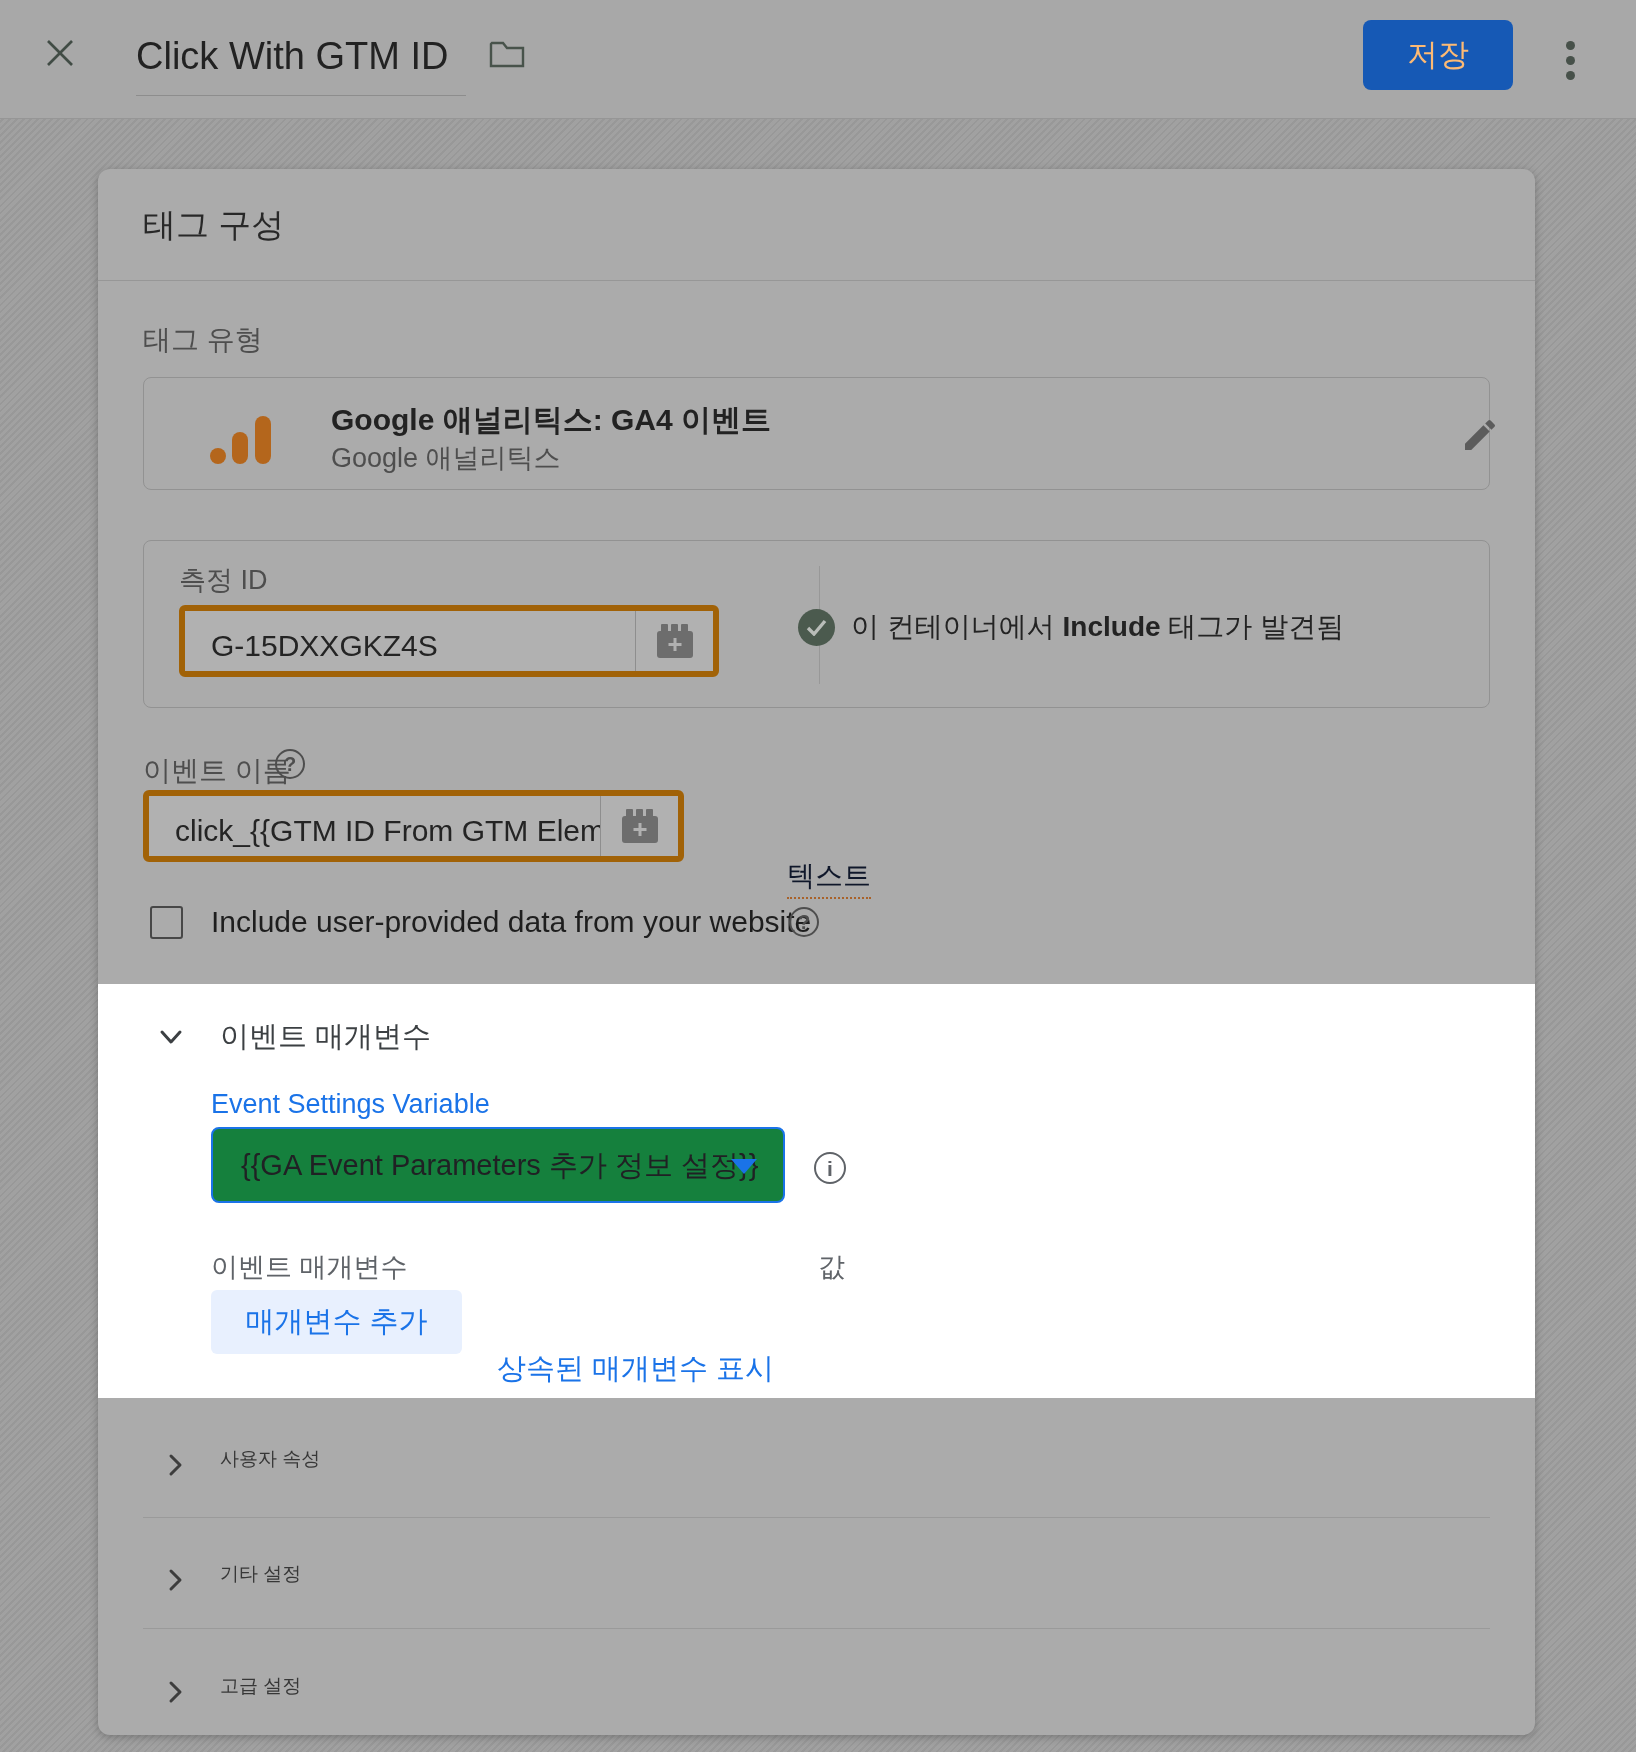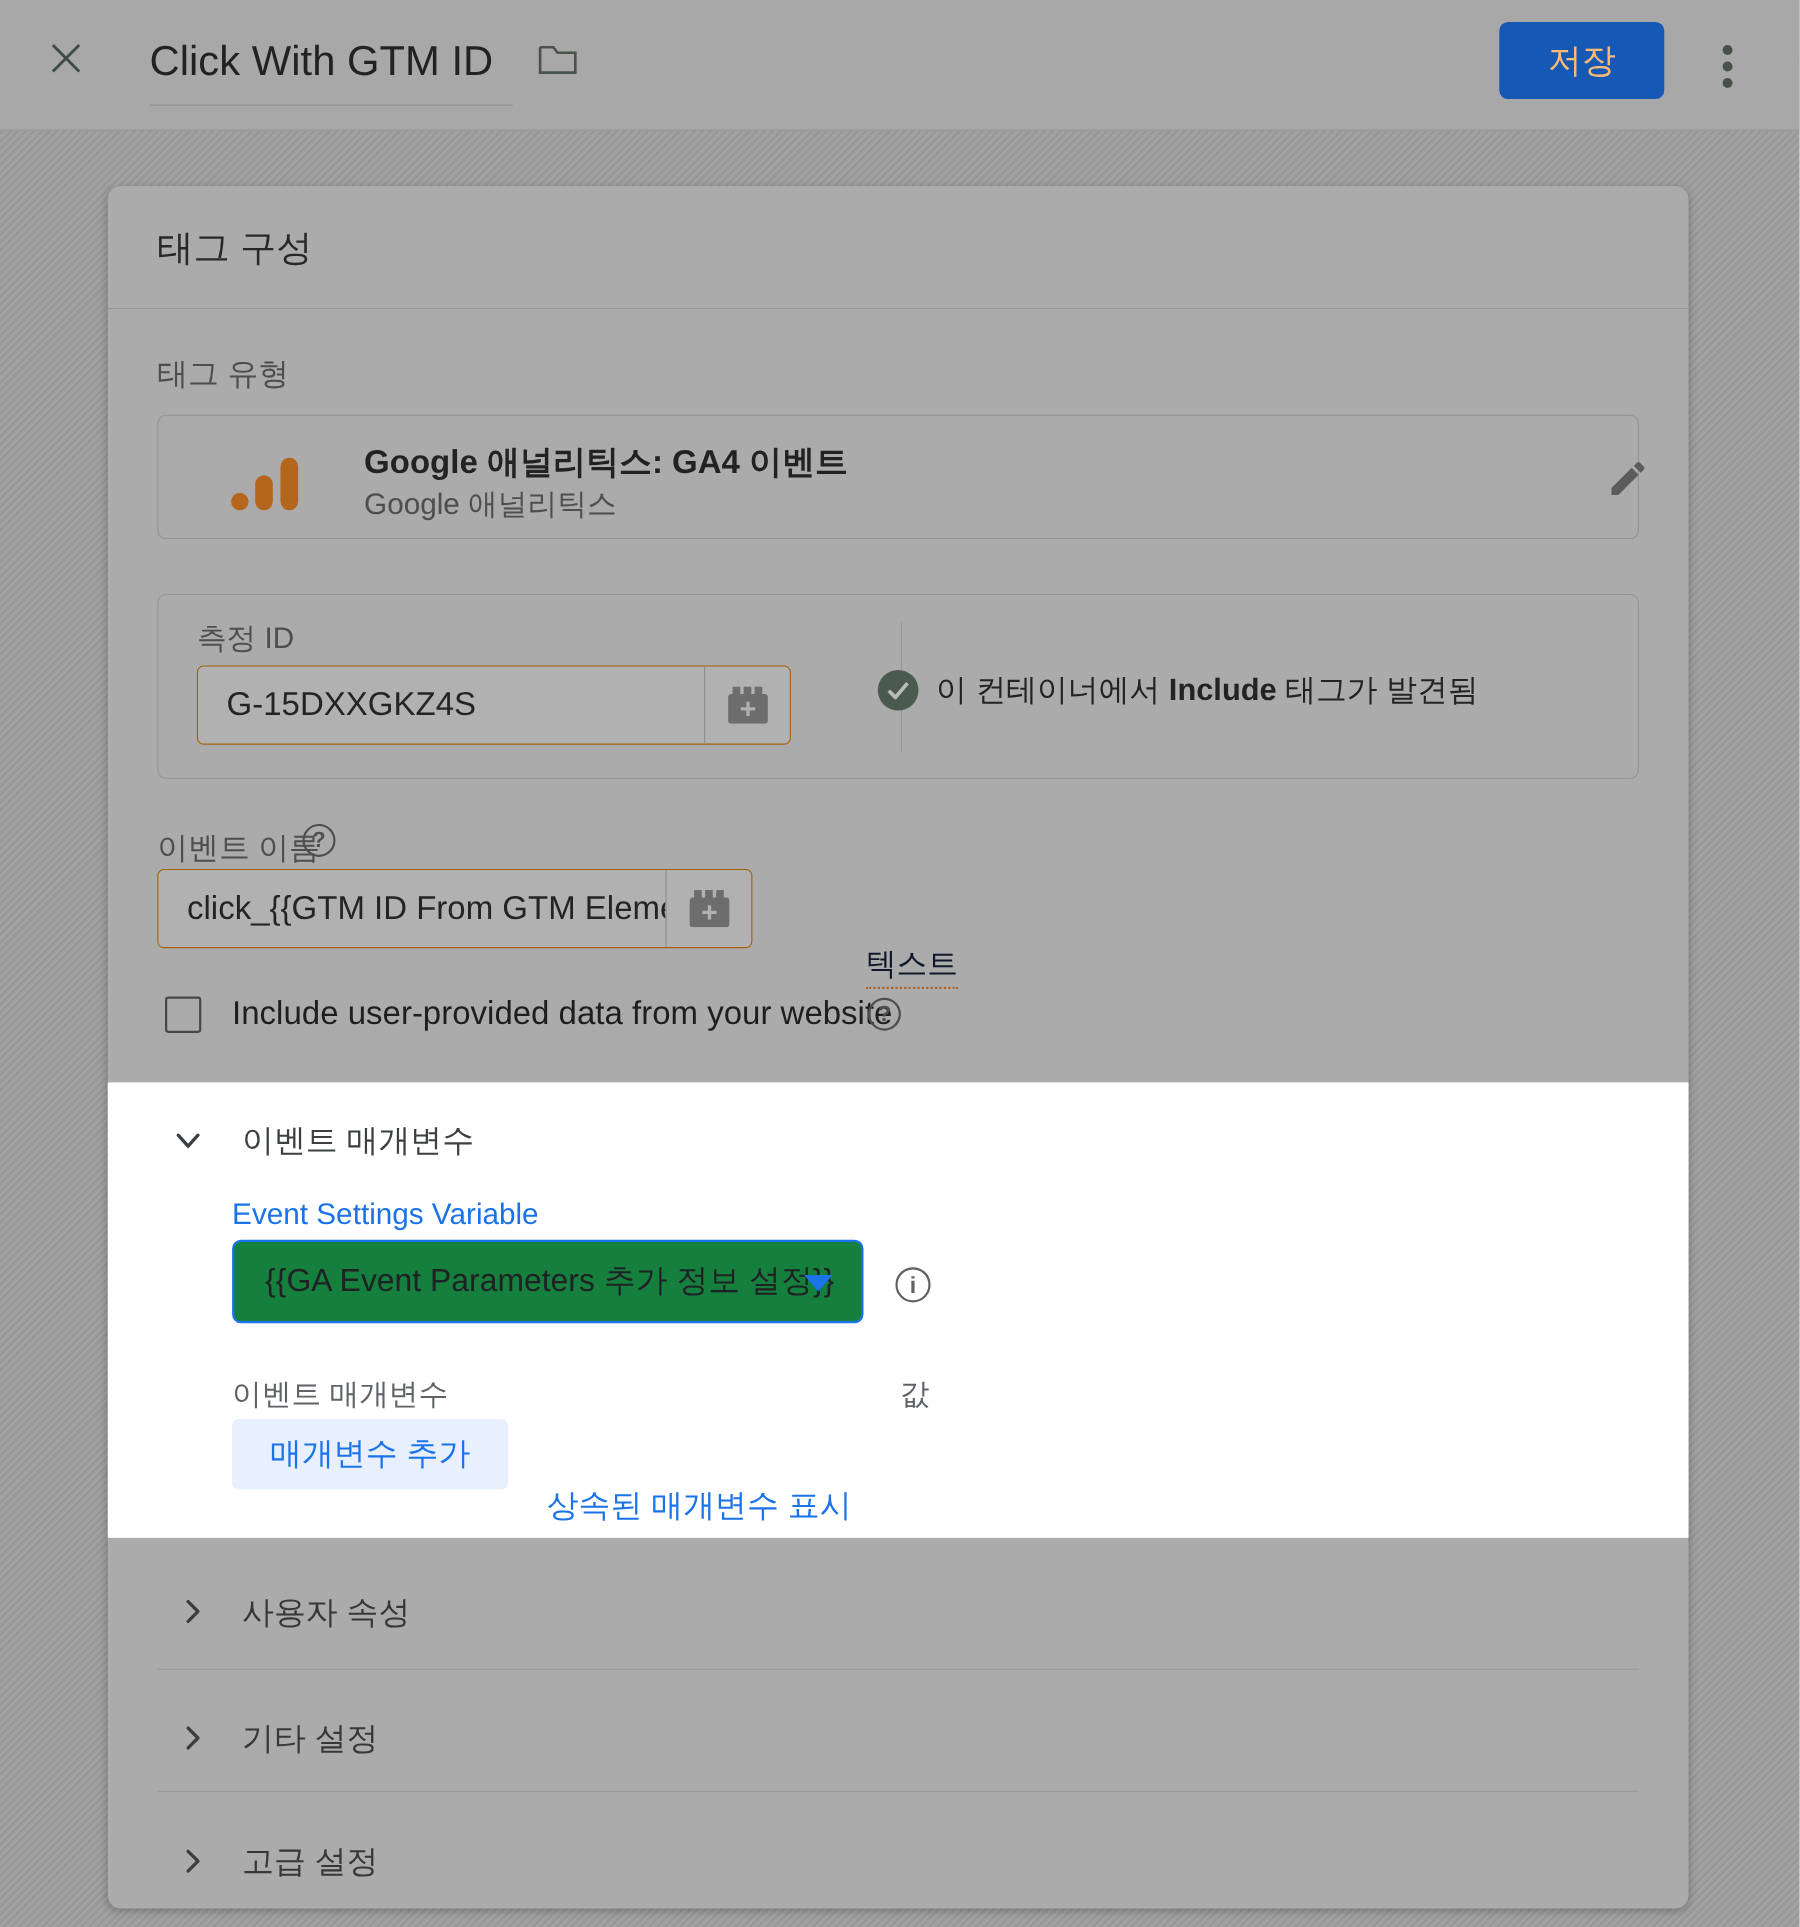--- a/index.html
+++ b/index.html
@@ -47,21 +47,21 @@
   .outline-box { position:absolute; border:1px solid #929292; border-radius:8px; }
   .box-tagtype { left:45px; top:208px; width:1347px; height:113px; }
   .ga-icon { position:absolute; left:65px; top:38px; width:66px; height:48px; }
   .ga-title { position:absolute; left:187px; top:22px; font-size:30px; font-weight:bold; color:#222; }
   .ga-sub   { position:absolute; left:187px; top:62px; font-size:27px; color:#4e4e4e; }
   .pencil { position:absolute; left:1316px; top:37px; width:40px; height:40px; cursor:pointer; }
   .pencil svg { width:100%; height:100%; fill:#5c5c5c; }
 
   .box-measure { left:45px; top:371px; width:1347px; height:168px; }
   .lbl-measure { left:80px; top:392px; font-size:27px; }
-  .input-group { position:absolute; display:flex; background:#b1b1b1; border:1px solid #a16207; border-radius:6px; overflow:hidden; }
+  .input-group { position:absolute; display:flex; background:#b1b1b1; border:6px solid #a16207; border-radius:6px; overflow:hidden; }
   .ig-event   { left:45px; top:621px; width:541px; height:72px; }
   .input-text { flex:1; font-size:30px; color:#242424; line-height:70px; padding-left:26px; white-space:nowrap; overflow:hidden; }
   .lego-seg { width:78px; border-left:1px solid #8e8e8e; display:flex; align-items:center; justify-content:center; cursor:pointer; }
   .lego-seg svg { width:40px; height:34px; fill:#6d6d6d; }
   .v-divider { position:absolute; left:675px; top:25px; width:1px; height:118px; background:#989898; }
   .gtag-status { position:absolute; left:699px; top:438px; display:flex; align-items:center; }
   .check-circle { width:37px; height:37px; border-radius:50%; background:#4b5a4e; display:flex; align-items:center; justify-content:center; }
   .check-circle svg { width:21px; height:17px; fill:none; stroke:#b9bdb9; stroke-width:3.4; }
   .gtag-text { margin-left:16px; font-size:28px; color:#232323; }
   .gtag-text b { font-weight:bold; }
@@ -96,21 +96,21 @@
     border-radius:50%; color:#5f6368; font-size:21px; font-weight:bold; text-align:center; line-height:29px; cursor:pointer; }
   .param-col-label { position:absolute; top:1080px; font-size:27px; color:#5f6368; }
   .add-param-btn { position:absolute; left:113px; top:306px; width:251px; height:64px;
     background:#e8f0fe; border:none; border-radius:6px; color:#1a73e8; font-size:29px; font-family:inherit; cursor:pointer; }
   .inherited-link { position:absolute; left:399px; top:322px; font-size:29px; color:#1a73e8; cursor:pointer;margin-top:43px; }
 
   
   .collapsed-row { position:absolute; left:0; width:1437px; height:56px; cursor:pointer; }
   .chev-right svg { stroke:#3d3d3d; }
   .collapsed-row .chev { left:64px; top:8px; }
-  .collapsed-label { position:absolute; left:122px; top:2px; font-size:29px; color:#373737; }
+  .collapsed-label { position:absolute; left:122px; top:2px; font-size:19px; color:#373737; }
   .row-divider { position:absolute; left:45px; width:1347px; height:1px; background:#9a9a9a; }
 </style>
 </head>
 <body>
 
 <div id="stage">
 
   <div class="topbar">
     <div class="close-btn">
       <svg viewBox="0 0 40 40">

